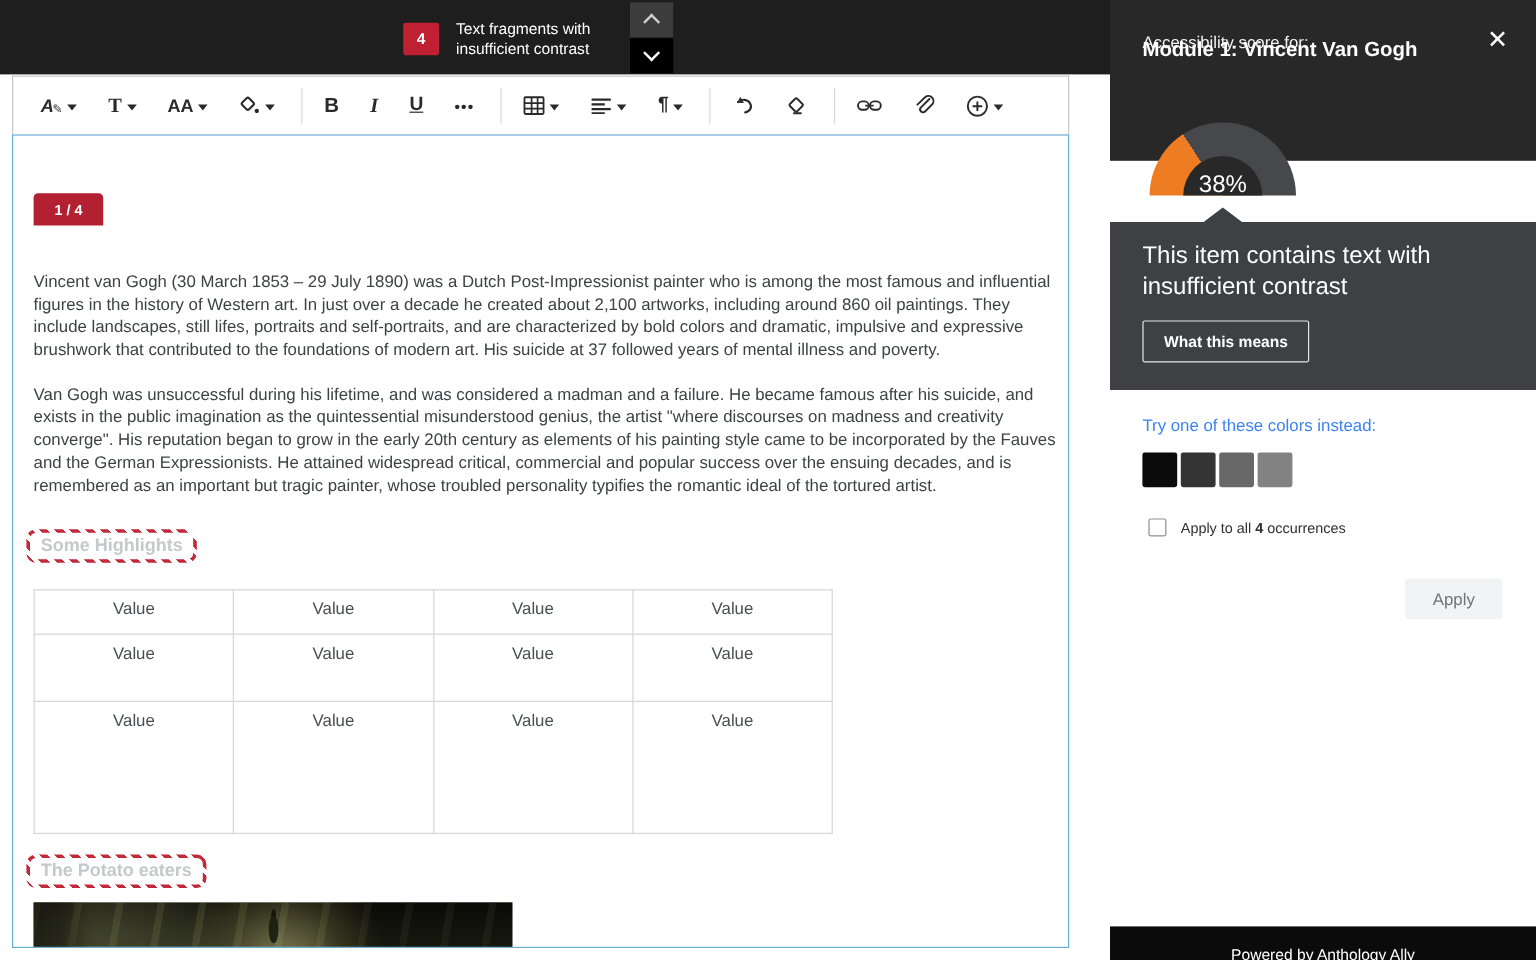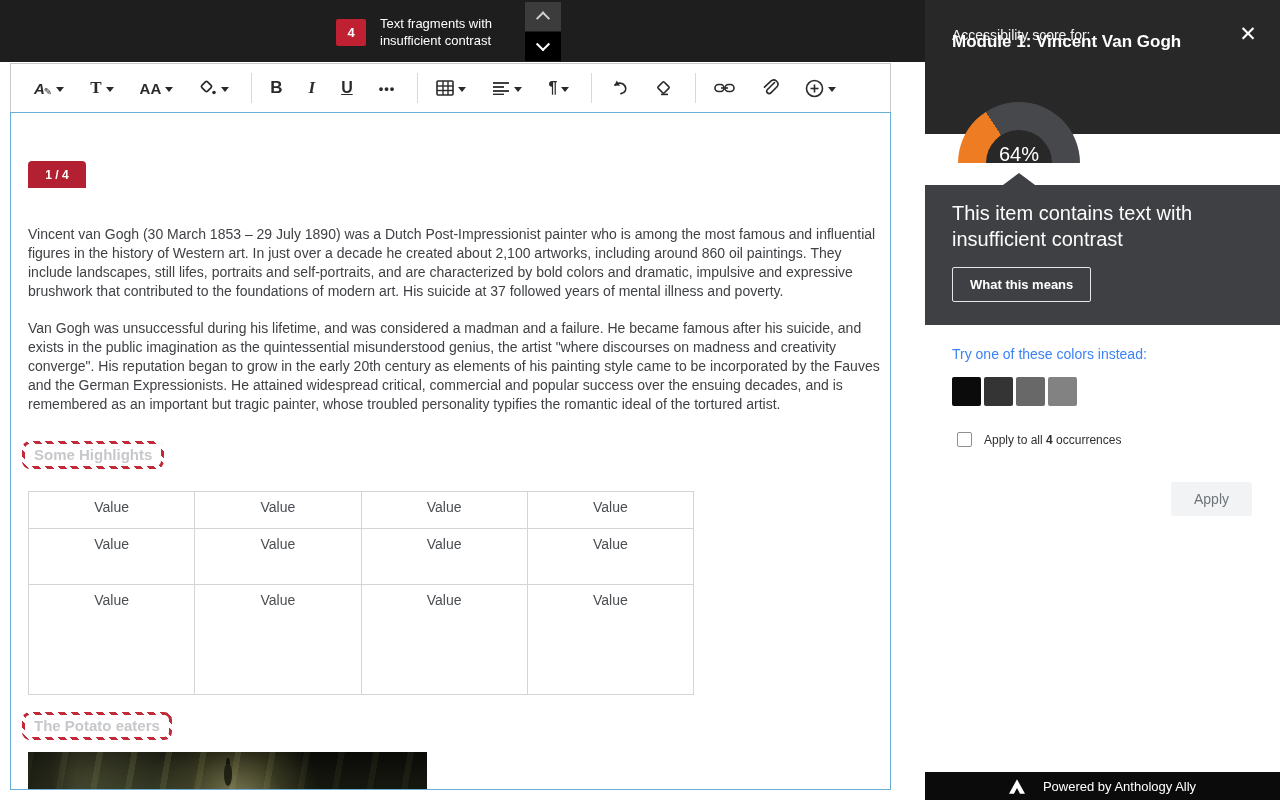--- a/index.html
+++ b/index.html
@@ -115,21 +115,21 @@
   #apply-all-row { position:absolute; left:32px; top:107px; display:flex; align-items:center; gap:12px; }
   #apply-all-checkbox { width:15px; height:15px; border:1px solid #8f8f8f; border-radius:2px;
     background:#fff; cursor:pointer; }
   #apply-all-label { font-size:12px; color:#2f2f2f; }
   #apply-btn { position:absolute; right:28px; top:157px; background:#f2f3f4; border:none;
     border-radius:3px; color:#6f7478; font-size:14px; padding:9px 23px; cursor:pointer;
     font-family:inherit; }
 
   #panel-footer { position:absolute; left:0; bottom:0; width:355px; height:28px; background:#0b0b0b;
     display:flex; align-items:center; justify-content:center; gap:18px;
-    color:#fff; font-size:13px; }
+    color:#fff; font-size:13px;flex-direction:column; }
 </style>
 </head>
 <body>
 
 <div id="topbar">
   <div id="issue-count-badge">4</div>
   <div id="issue-nav-label">
     <div>Text fragments with</div>
     <div>insufficient contrast</div>
   </div>
@@ -278,21 +278,21 @@
   </div>
 </div>
 
 <div id="panel">
   <div id="panel-header">
     <div id="panel-kicker">Accessibility score for:</div>
     <div id="module-title">Module 1: Vincent Van Gogh</div>
     <div id="close-btn">✕</div>
     <div id="gauge">
       <div id="gauge-hole"></div>
-      <div id="gauge-score">64%</div>
+      <div id="gauge-score">38%</div>
     </div>
     <div id="all-issues">
       <span>All issues</span>
       <span class="info-icon">i</span>
     </div>
   </div>
 
   <div id="panel-issue">
     <div id="issue-title">This item contains text with insufficient contrast</div>
     <button id="what-this-means">What this means</button>

